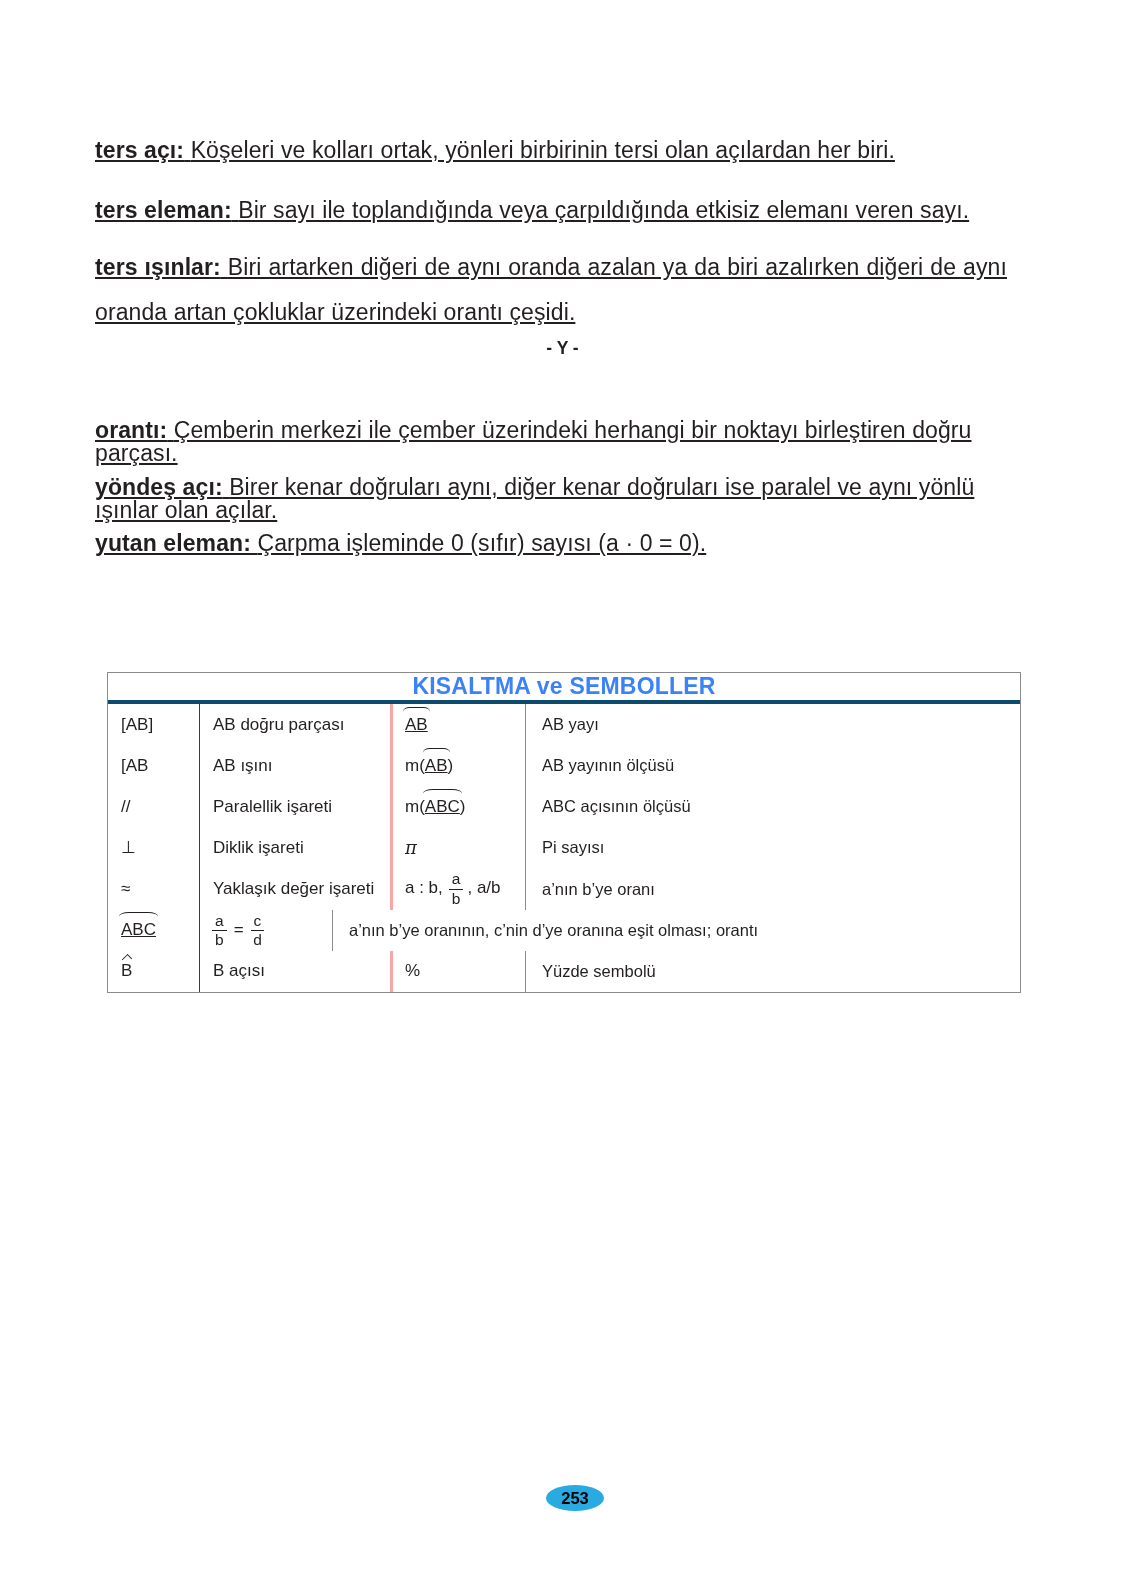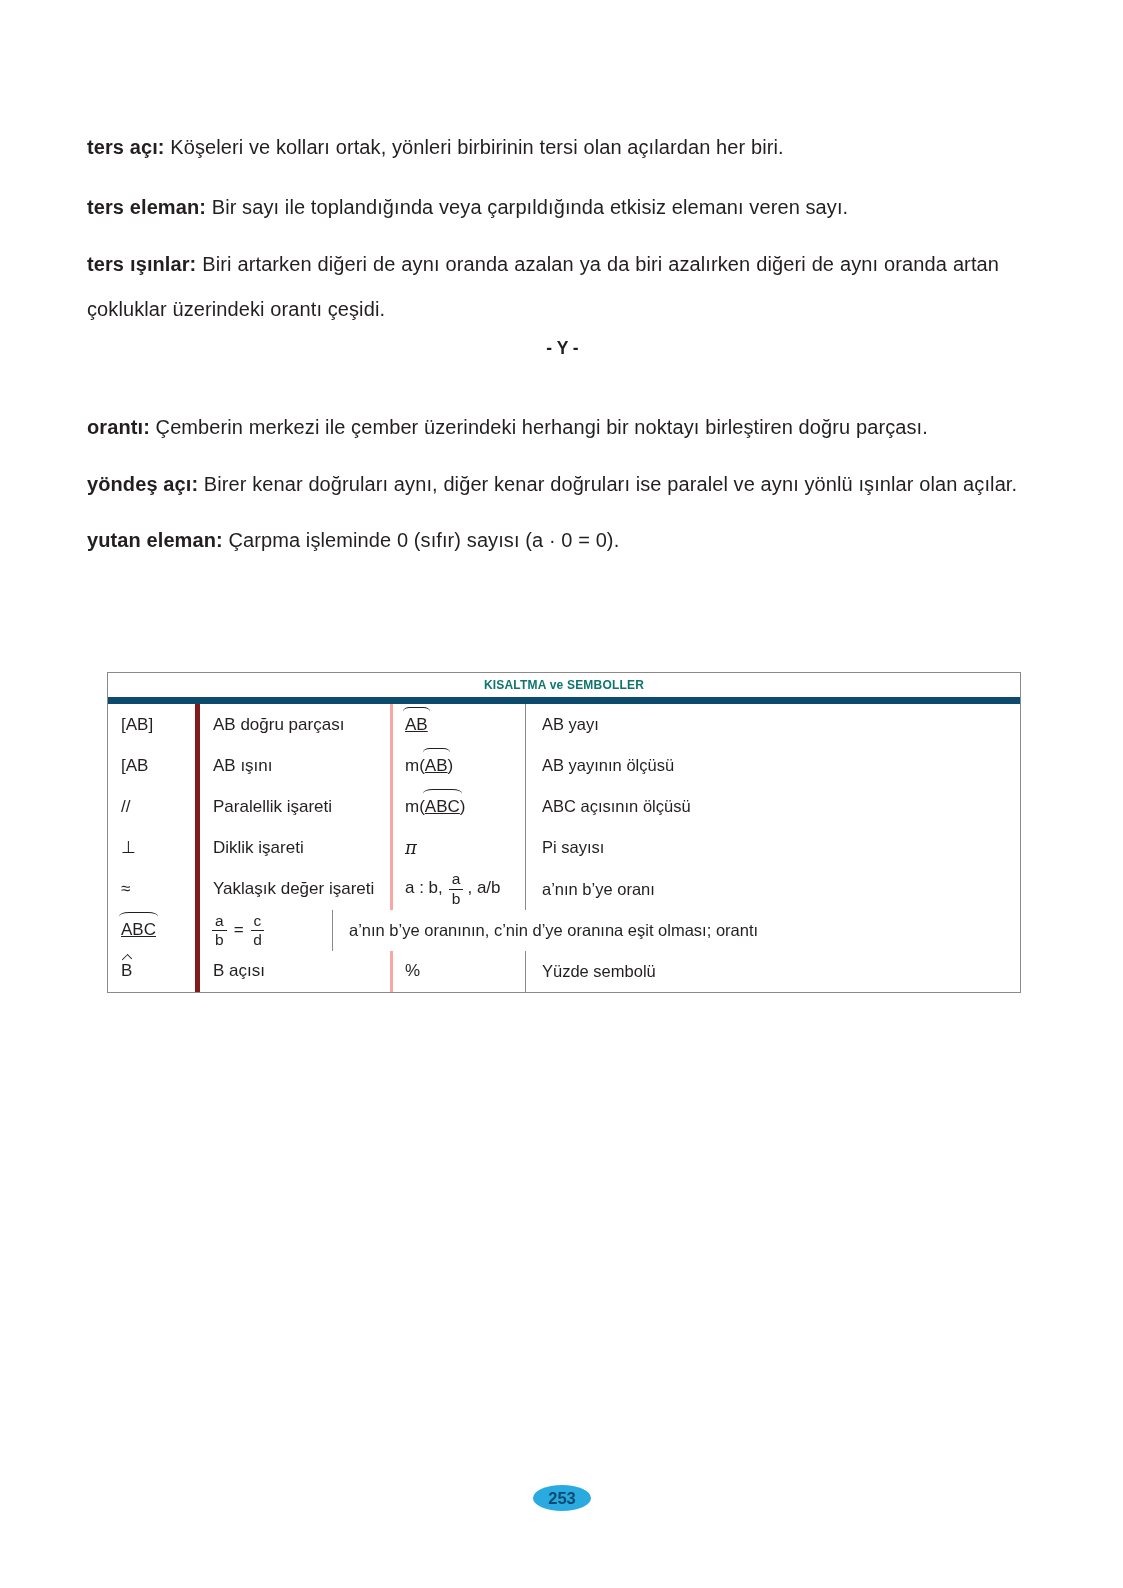--- a/index.html
+++ b/index.html
@@ -1,38 +1,38 @@
 <!DOCTYPE html>
 <html><head>
 <meta charset="utf-8">
 <style>
   html,body{margin:0;padding:0;background:#ffffff;}
   .page{
     position:relative;width:1123px;height:1588px;background:#ffffff;
     font-family:"Liberation Sans",sans-serif;color:#231f20;overflow:hidden;
   }
   
-  .entry{position:absolute;left:87px;width:935px;font-size:20px;line-height:23px;letter-spacing:.1px;}
+  .entry{position:absolute;left:95px;width:935px;font-size:23px;line-height:23px;letter-spacing:.1px;text-decoration:underline;}
   .entry b{font-weight:bold;}
   .entry.wrap{width:912px;line-height:45px;text-align:justify;}
   .ydivider{position:absolute;left:95px;width:935px;text-align:center;font-size:17.5px;font-weight:bold;line-height:23px;}
   
   .symtable{
     position:absolute;left:107px;top:672px;width:914px;height:321px;
     box-sizing:border-box;border:1px solid #8a8a8a;background:#ffffff;
   }
   .symtable .thead{
-    height:31px;box-sizing:border-box;border-bottom:7px solid #0c4a6e;
+    height:31px;box-sizing:border-box;border-bottom:4px solid #0c4a6e;
     display:flex;align-items:center;justify-content:center;
-    font-size:12px;font-weight:bold;color:#0f766e;letter-spacing:.2px;
+    font-size:23px;font-weight:bold;color:#3b82f6;letter-spacing:.2px;
   }
   .symtable .tbody{display:flex;flex-direction:column;height:288px;}
   .tr{flex:1;display:flex;}
   .td{display:flex;align-items:center;box-sizing:border-box;font-size:17px;}
-  .c1{width:92px;padding-left:13px;border-right:5px solid #7f1d1d;}
+  .c1{width:92px;padding-left:13px;border-right:1px solid #7f1d1d;}
   .c2{width:193px;padding-left:13px;border-right:3px solid #fca5a5;}
   .c3{width:133px;padding-left:12px;border-right:1px solid #8a8a8a;}
   .c4{flex:1;padding-left:16px;padding-right:4px;font-size:16.5px;}
   
   .arc{position:relative;display:inline-block;text-decoration:underline;}
   .arc::before{
     content:"";position:absolute;left:-2px;right:-2px;top:-8px;height:8px;
     border-top:1.7px solid #231f20;border-radius:50% / 100%;
   }
   
@@ -43,24 +43,24 @@
     transform:translateX(-50%) rotate(-45deg) scaleY(.8);
   }
   .pi{font-family:"DejaVu Serif",serif;font-style:italic;font-size:18px;}
   .frac{display:inline-flex;flex-direction:column;align-items:center;line-height:1.05;font-size:15.5px;vertical-align:middle;}
   .frac .fn{padding:0 3px 1px;border-bottom:1.5px solid #231f20;}
   .frac .fd{padding-top:1px;}
   .mid{margin:0 4px 0 6px;}
   .eqsp{margin:0 7px;}
   
   .page-badge{
-    position:absolute;left:533px;top:1485px;width:58px;height:26px;
+    position:absolute;left:546px;top:1485px;width:58px;height:26px;
     background:#29abe2;border-radius:50%;
     display:flex;align-items:center;justify-content:center;
-    color:#0c4a6e;font-weight:bold;font-size:16.5px;
+    color:#000000;font-weight:bold;font-size:16.5px;
   }
 </style>
 </head>
 <body>
 
 <div class="page">
 
   <p class="entry" style="top:116px"><b>ters açı:</b> <span>Köşeleri ve kolları ortak, yönleri birbirinin tersi olan açılardan her biri.</span></p>
 
   <p class="entry" style="top:176px"><b>ters eleman:</b> <span>Bir sayı ile toplandığında veya çarpıldığında etkisiz elemanı veren sayı.</span></p>

